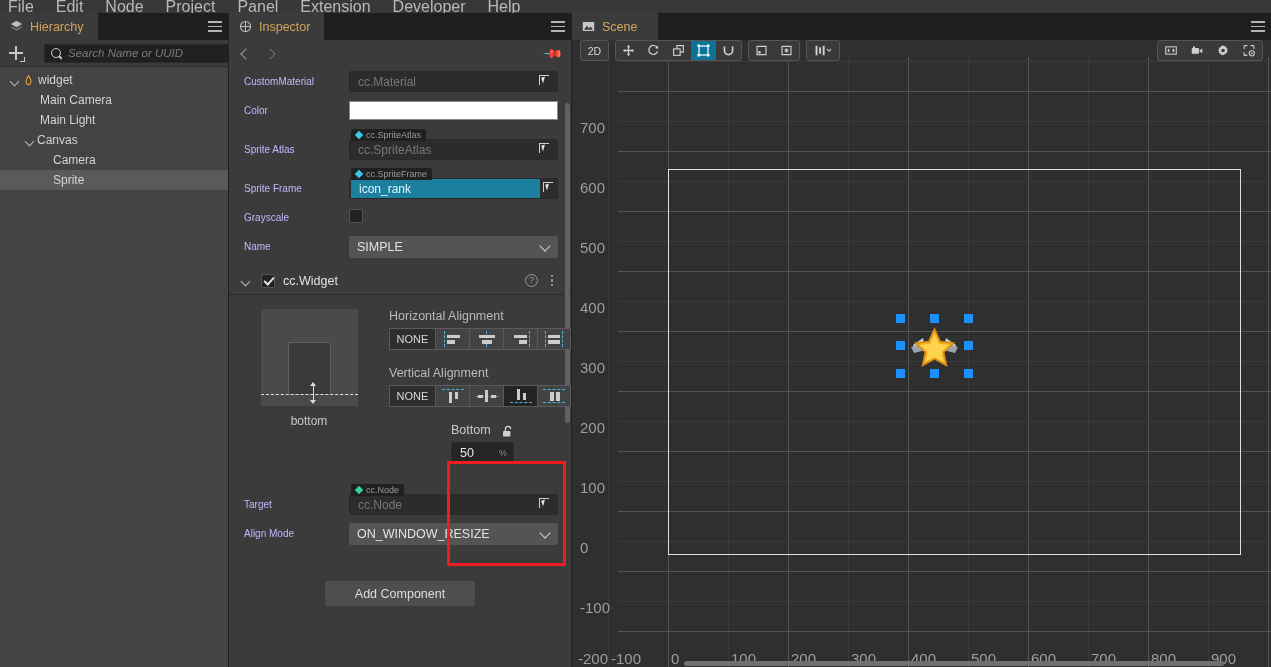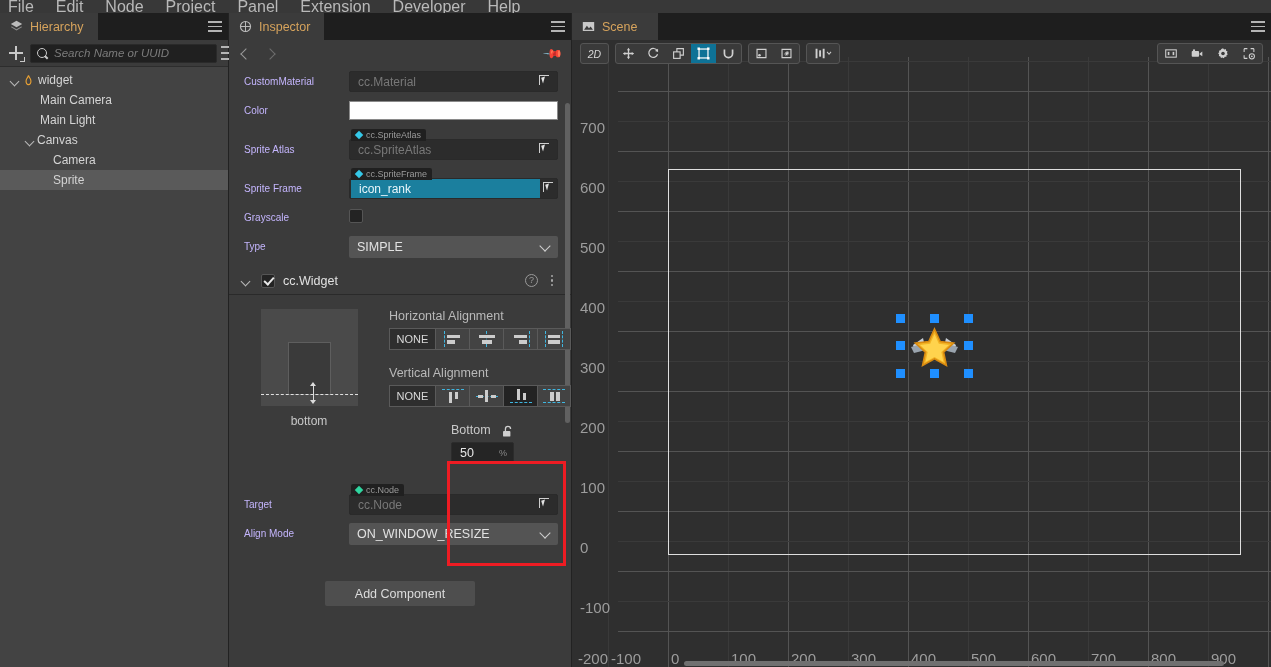--- a/index.html
+++ b/index.html
@@ -41,21 +41,21 @@
   }
   .hamburger i { display:block; width: 14px; height: 1.6px; background: #b4b4b4; }
 
   
   #hierarchy {
     position: absolute; left: 0; top: 13px; width: 229px; height: 654px;
     background: #434343; border-right: 1px solid #222;
   }
   .hier-toolbar {
     height: 27px; background: #3b3b3b; display: flex; align-items: center;
-    gap: 4px; padding: 0 6px; border-bottom: 1px solid #2d2d2d;
+    gap: 18px; padding: 0 6px; border-bottom: 1px solid #2d2d2d;
   }
   .plus-btn {
     width: 20px; height: 20px; position: relative; flex: 0 0 20px;
   }
   .plus-btn:before, .plus-btn:after {
     content:''; position:absolute; background:#c8c8c8;
   }
   .plus-btn:before { left: 3px; top: 9px; width: 14px; height: 1.8px; }
   .plus-btn:after  { left: 9px; top: 3px; width: 1.8px; height: 14px; }
   .plus-btn i {
@@ -280,21 +280,21 @@
     background: #616161; border-radius: 3px;
   }
 
   
   #scene {
     position: absolute; left: 572px; top: 13px; width: 699px; height: 654px;
     background: #2f2f2f;
   }
   .scene-toolbar {
     position: absolute; left: 0; top: 27px; width: 699px; height: 27px;
-    display: flex; align-items: center; padding: 0 8px; z-index: 6; font-style: italic;
+    display: flex; align-items: flex-start; padding: 0 8px; z-index: 6;
   }
   .tgrp {
     display: flex; height: 21px; align-items: stretch;
     border: 1px solid #555; border-radius: 3px; background: #3a3a3a;
     overflow: hidden; margin-right: 6px;
   }
   .tbtn {
     width: 25px; display:flex; align-items:center; justify-content:center;
     position: relative;
   }
@@ -481,21 +481,21 @@
 
       <div class="prop-row">
         <div class="prop-label">Grayscale</div>
         <div class="prop-field">
           <span class="checkbox"></span>
         </div>
       </div>
 
 
       <div class="prop-row">
-        <div class="prop-label">Type</div>
+        <div class="prop-label">Name</div>
         <div class="prop-field">
           <div class="selectfield">
             <span class="cv">SIMPLE</span>
             <span class="caret"></span>
           </div>
         </div>
       </div>
 
 
       <div class="comp-header">

